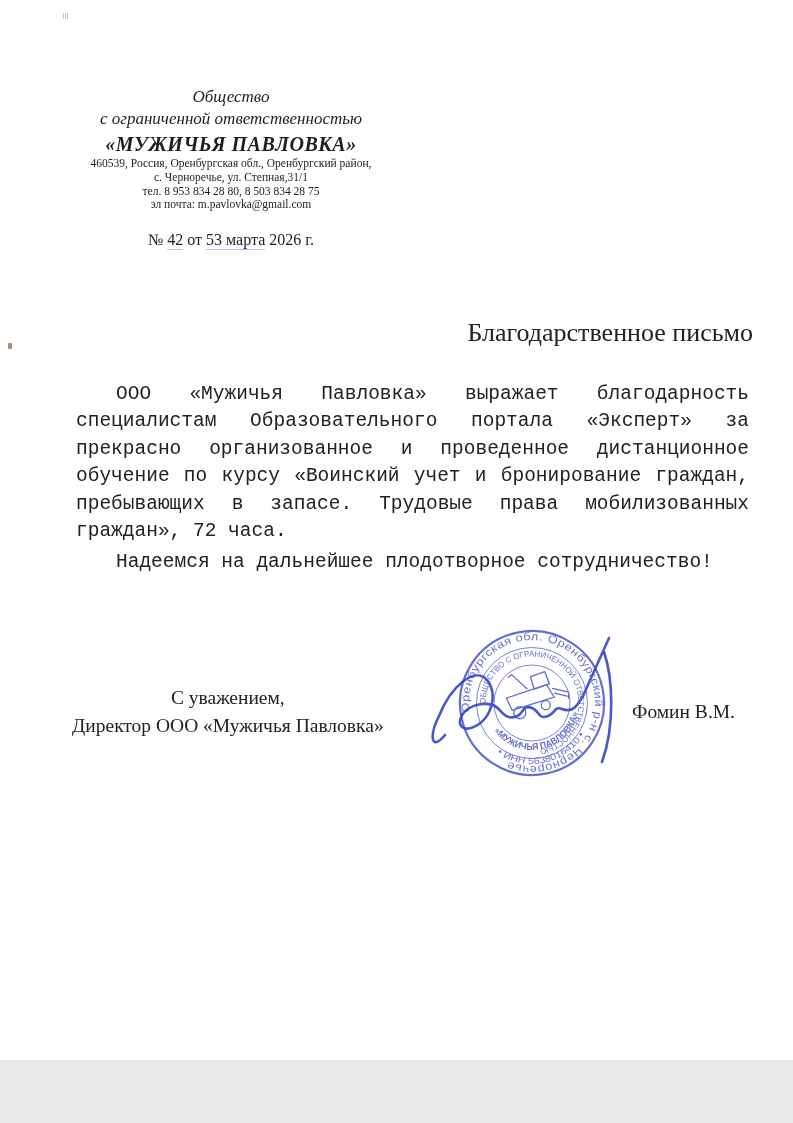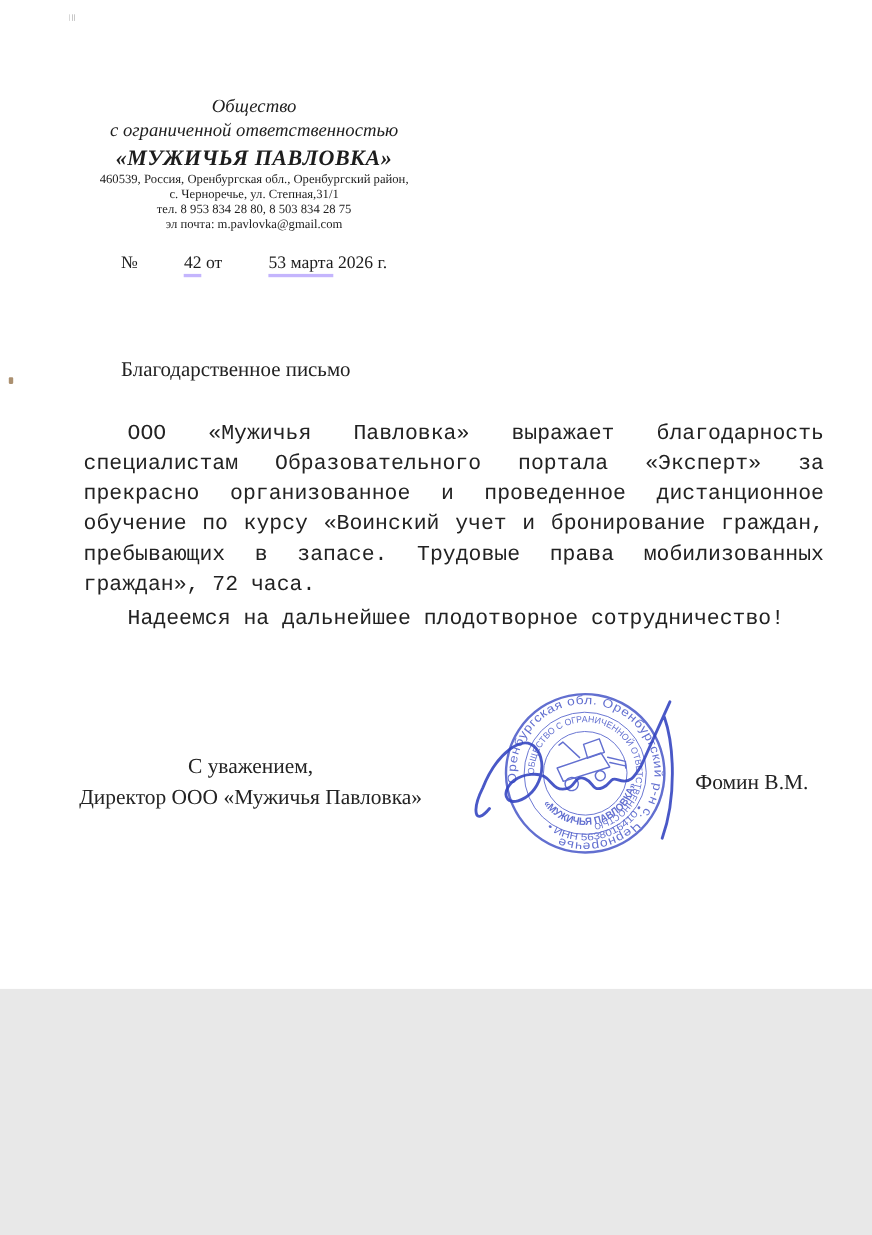--- a/index.html
+++ b/index.html
@@ -1,18 +1,18 @@
 <!DOCTYPE html>
 <html><head>
 <meta charset="utf-8">
 <style>
   html,body{margin:0;padding:0;background:#e8e8e8;}
   .page{
     position:relative;
-    width:793px;height:899px;
+    width:793px;height:1060px;
     background:#ffffff;
     margin:0 auto;
     overflow:hidden;
     font-family:"Liberation Serif", serif;
     color:#222222;
   }
   
   .mark-top{
     position:absolute;left:63px;top:13px;width:6px;height:6px;
     background:repeating-linear-gradient(90deg,#9a9a9a 0 1px,transparent 1px 2px);
@@ -25,27 +25,27 @@
 
   
   .letterhead{
     position:absolute;left:0;top:86px;width:462px;text-align:center;
     color:#1d1d1d;
   }
   .org1,.org2{font-style:italic;font-size:17px;line-height:22px;}
   .orgname{font-style:italic;font-weight:bold;font-size:20px;line-height:26px;letter-spacing:.5px;margin-top:1px;}
   .addr{font-size:11.5px;line-height:13.8px;}
   .ref{font-size:16px;margin-top:19px;}
-  .u{border-bottom:3px solid #c4b5fd;padding-bottom:1px;margin-left:38px;}
+  .u{border-bottom:1px solid #c4b5fd;padding-bottom:1px;}
 
   
   .title{
-    position:absolute;left:72px;top:326px;width:681px;
-    text-align:left;padding-left:38px;box-sizing:border-box;
-    font-size:19px;
+    position:absolute;left:72px;top:318px;width:681px;
+    text-align:right;padding-left:38px;box-sizing:border-box;
+    font-size:26px;
   }
 
   
   .body{
     position:absolute;left:72px;top:377px;width:681px;
     font-size:19.5px;line-height:27.4px;text-align:justify;
   }
   .body p{margin:4px;text-indent:40px;font-family:Liberation Mono, monospace;}
 
   

